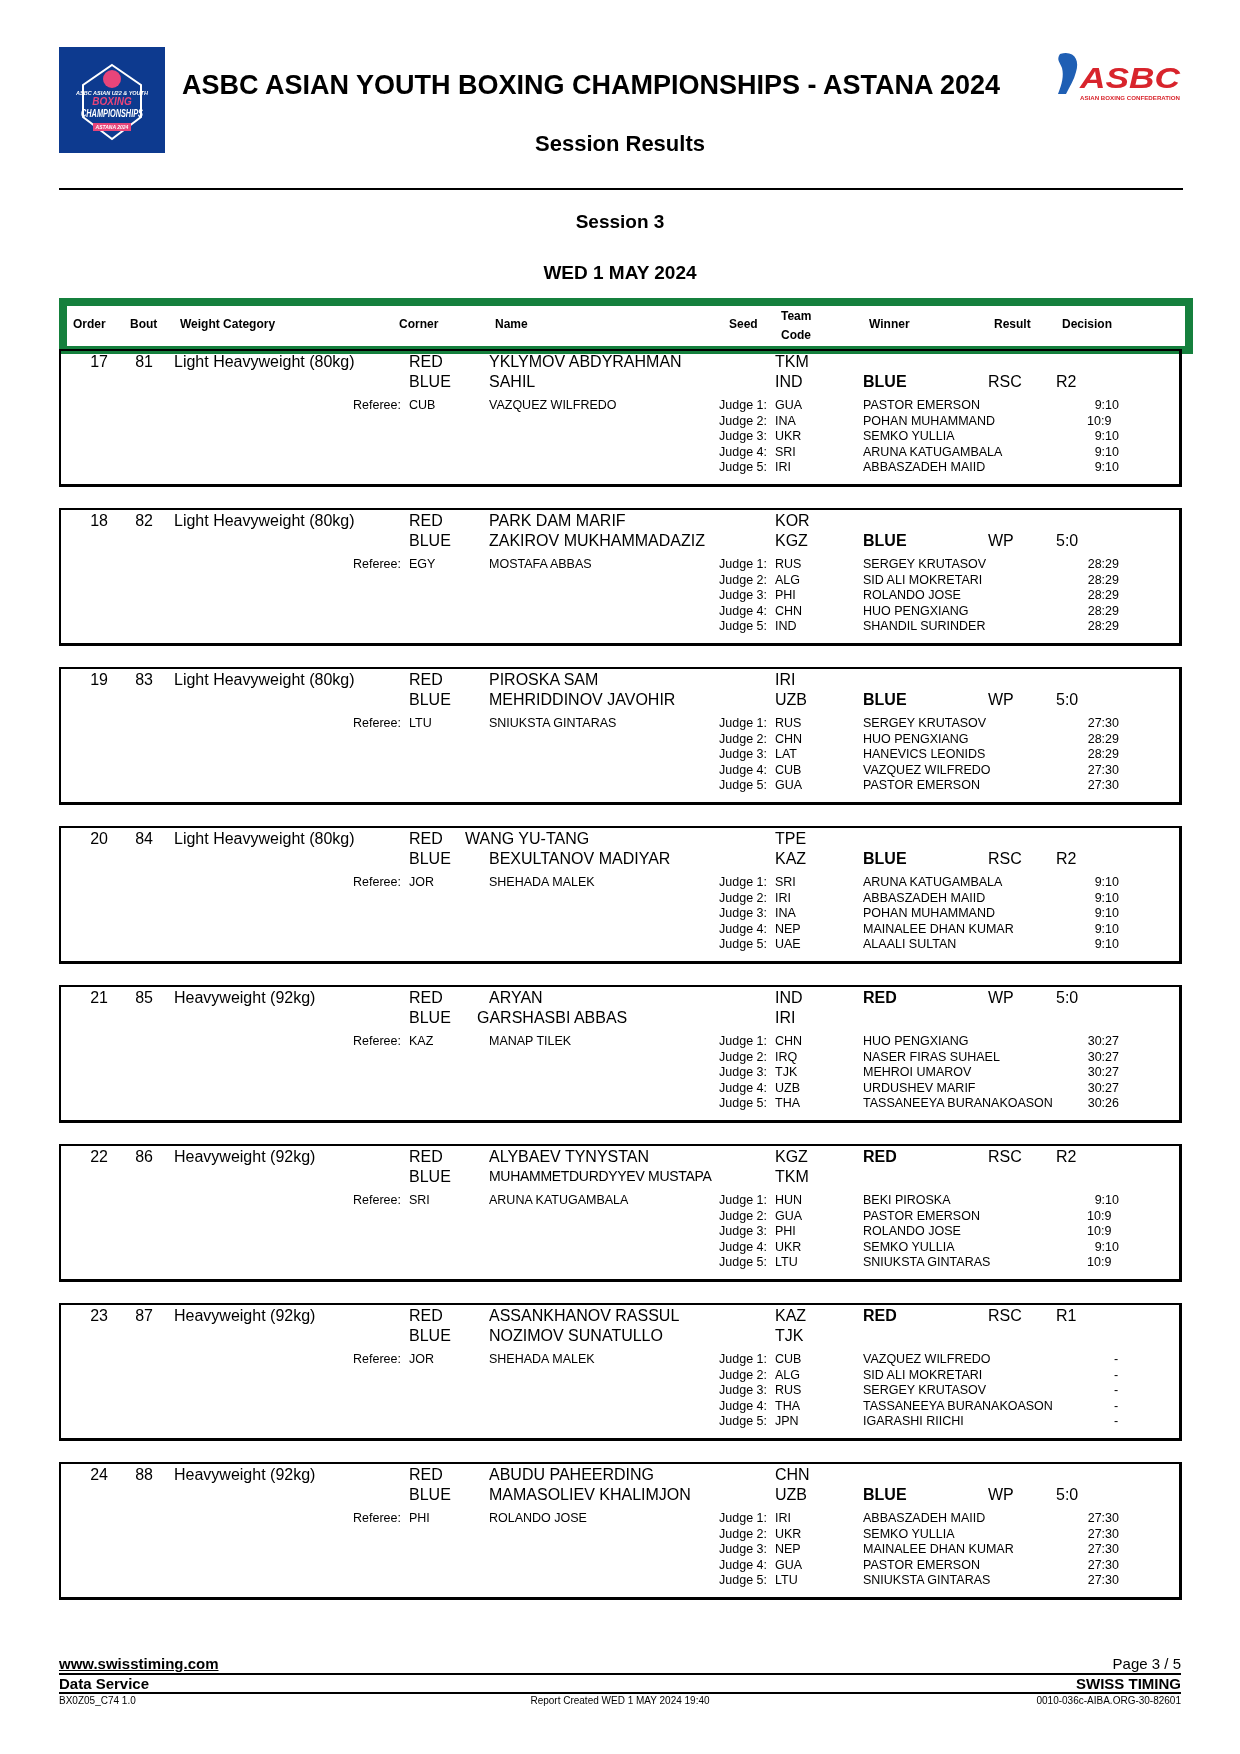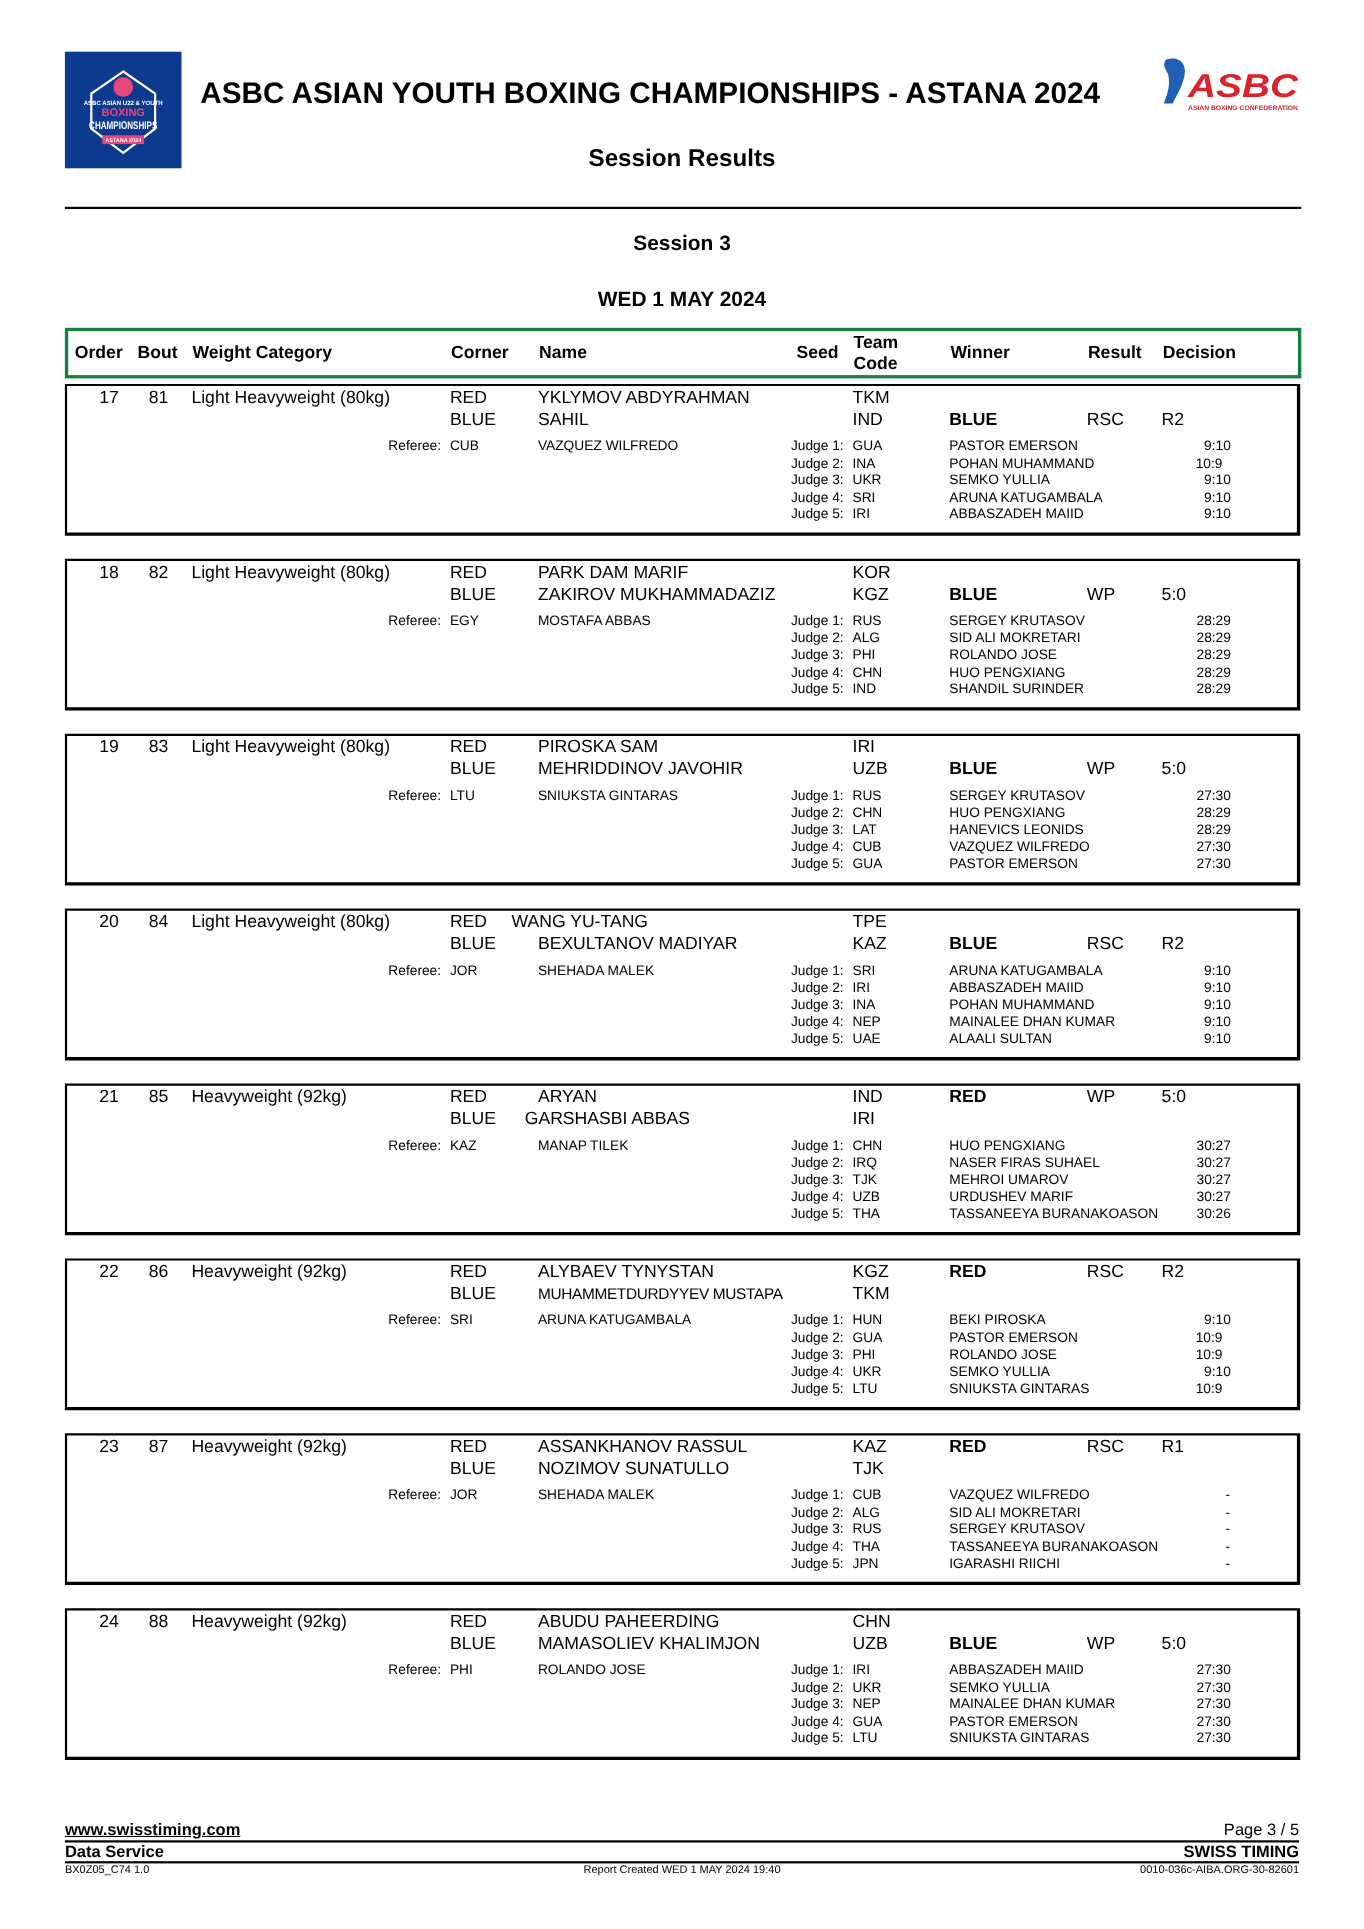--- a/index.html
+++ b/index.html
@@ -1,26 +1,26 @@
 <!DOCTYPE html>
 <html><head>
 <meta charset="utf-8">
 <style>
   html, body { margin: 0; padding: 0; background: #ffffff; }
   body { width: 1240px; height: 1754px; position: relative; font-family: "Liberation Sans", sans-serif; color: #000; overflow: hidden; }
-  .logo-left { position: absolute; left: 59px; top: 47px; width: 106px; height: 106px; background: #0d3a8f; }
+  .logo-left { position: absolute; left: 59px; top: 47px; width: 106px; height: 106px; background: #0d3a8f; font-style: italic; }
   .logo-left svg { width: 106px; height: 106px; }
   .title { position: absolute; left: 182px; top: 70px; font-size: 27px; font-weight: bold; white-space: nowrap; letter-spacing: 0; }
   .logo-right { position: absolute; left: 1052px; top: 50px; width: 135px; height: 56px; }
   .subtitle { position: absolute; left: 0; width: 1240px; text-align: center; top: 131px; font-size: 22px; font-weight: bold; }
   .hr-top { position: absolute; left: 59px; width: 1124px; top: 188px; height: 2px; background: #000; }
   .session { position: absolute; left: 0; width: 1240px; text-align: center; top: 211px; font-size: 19px; font-weight: bold; }
   .date { position: absolute; left: 0; width: 1240px; text-align: center; top: 262px; font-size: 19px; font-weight: bold; }
 
-  .col-header { position: absolute; left: 59px; top: 298px; width: 1118px; height: 40px; border: 3px solid #15803d; font-weight: bold; font-size: 16px; }
+  .col-header { position: absolute; left: 59px; top: 298px; width: 1118px; height: 40px; border: 8px solid #15803d; font-weight: bold; font-size: 12px; }
   .col-header span { position: absolute; top: 11px; white-space: nowrap; }
   .col-header .team { top: 1px; line-height: 19px; }
 
   .bout { position: absolute; left: 59px; width: 1118px; height: 133px; border: 2px solid #000; border-right-width: 3px; border-bottom-width: 3px; }
   .bout span { position: absolute; white-space: nowrap; }
   .big { font-size: 16px; }
   .small { font-size: 12.5px; }
   .bold { font-weight: bold; }
   .r { text-align: right; }
 
@@ -58,21 +58,21 @@
 </div>
 <div class="subtitle">Session Results</div>
 <div class="hr-top"></div>
 <div class="session">Session 3</div>
 <div class="date">WED 1 MAY 2024</div>
 
 <div class="col-header">
   <span style="left:6px">Order</span>
   <span style="left:63px">Bout</span>
   <span style="left:113px">Weight Category</span>
-  <span style="left:348px">Corner</span>
+  <span style="left:332px">Corner</span>
   <span style="left:428px">Name</span>
   <span style="left:662px">Seed</span>
   <span class="team" style="left:714px">
     <span style="position:static;display:block">Team</span>
     <span style="position:static;display:block">Code</span>
   </span>
   <span style="left:802px">Winner</span>
   <span style="left:927px">Result</span>
   <span style="left:995px">Decision</span>
 </div>

